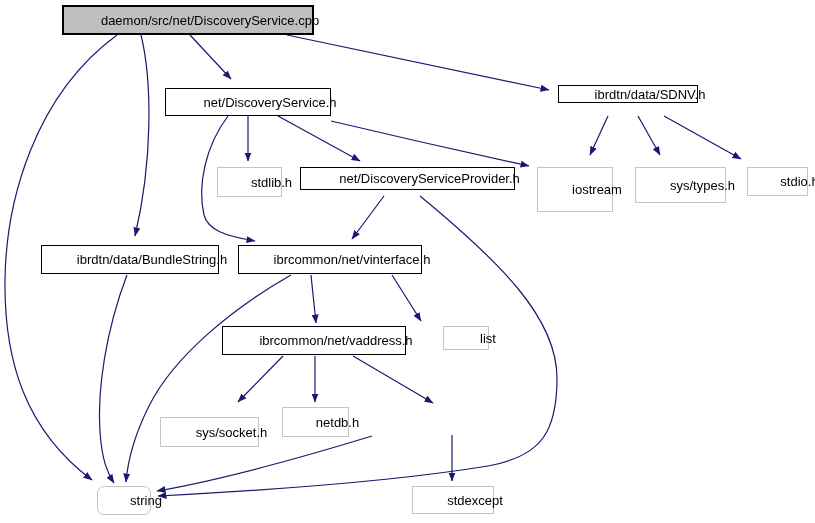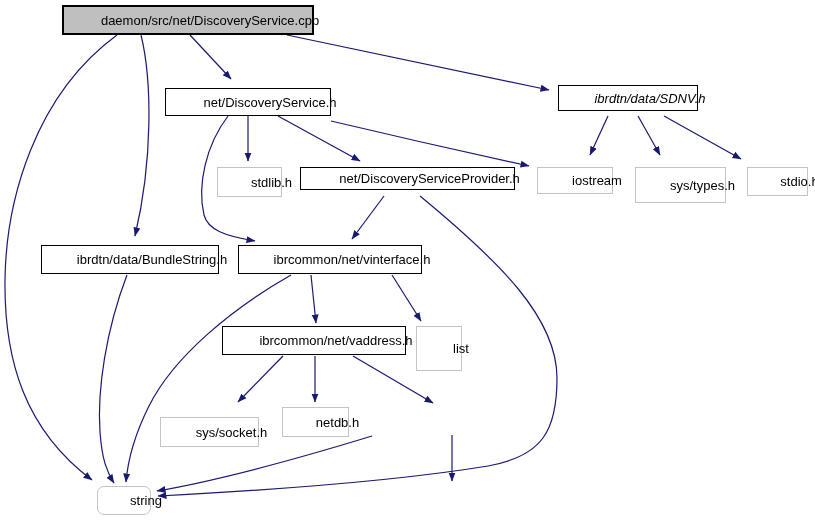--- a/index.html
+++ b/index.html
@@ -55,41 +55,42 @@
     <path class="edge" d="M315,356 L315,402" marker-end="url(#arrow)"></path>
     <path class="edge" d="M353,356 L433,403" marker-end="url(#arrow)"></path>
     <path class="edge" d="M452,435 L452,481" marker-end="url(#arrow)"></path>
     <path class="edge" d="M372,436 C300,458 215,481 157,491" marker-end="url(#arrow)"></path>
   </svg>
 
   <div class="node root" style="left:62px;top:5px;width:252px;height:30px;">daemon/src/net/DiscoveryService.cpp</div>
 
   <div class="node header" style="left:165px;top:88px;width:166px;height:28px;text-align:right;">net/DiscoveryService.h</div>
 
-  <div class="node header" style="left:558px;top:85px;width:140px;height:26px;font-style:italic;">ibrdtn/data/SDNV.h</div>
+  <div class="node header" style="left:558px;top:85px;width:140px;height:18px;">ibrdtn/data/SDNV.h</div>
 
   <div class="node system" style="left:217px;top:167px;width:65px;height:30px;">stdlib.h</div>
 
   <div class="node header" style="left:300px;top:167px;width:215px;height:23px;">net/DiscoveryServiceProvider.h</div>
 
-  <div class="node system" style="left:537px;top:167px;width:76px;height:27px;">iostream</div>
+  <div class="node system" style="left:537px;top:167px;width:76px;height:45px;">iostream</div>
 
   <div class="node system" style="left:635px;top:167px;width:91px;height:36px;">sys/types.h</div>
 
   <div class="node system" style="left:747px;top:167px;width:61px;height:29px;">stdio.h</div>
 
   <div class="node header" style="left:41px;top:245px;width:178px;height:29px;">ibrdtn/data/BundleString.h</div>
 
   <div class="node header" style="left:238px;top:245px;width:184px;height:29px;">ibrcommon/net/vinterface.h</div>
 
   <div class="node header" style="left:222px;top:326px;width:184px;height:29px;">ibrcommon/net/vaddress.h</div>
 
-  <div class="node system" style="left:416px;top:326px;width:41px;height:45px;">list</div>
+  <div class="node system" style="left:443px;top:326px;width:41px;height:24px;">list</div>
 
   <div class="node system" style="left:160px;top:417px;width:99px;height:30px;">sys/socket.h</div>
 
   <div class="node system" style="left:282px;top:407px;width:67px;height:30px;">netdb.h</div>
 
 
   <div class="node system" style="left:97px;top:486px;width:54px;height:29px;border-radius:7px;">string</div>
 
+  <div class="node system" style="left:412px;top:486px;width:82px;height:28px;">stdexcept</div>
 
 </div>
 
 </body></html>

